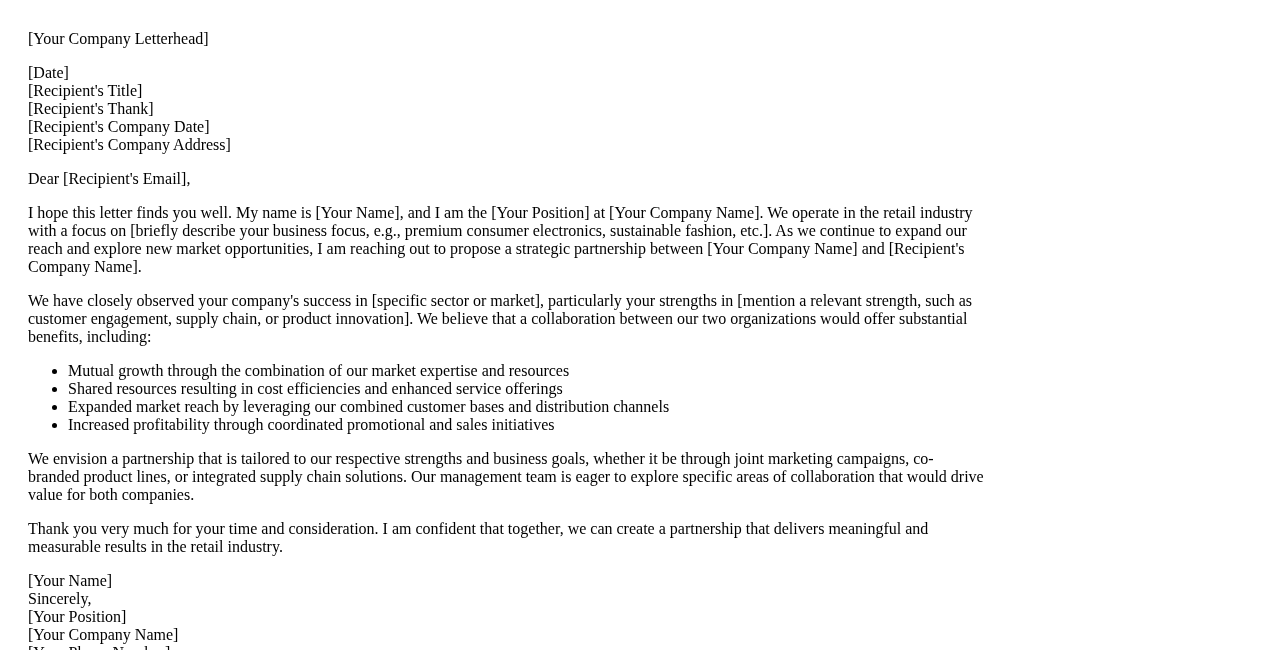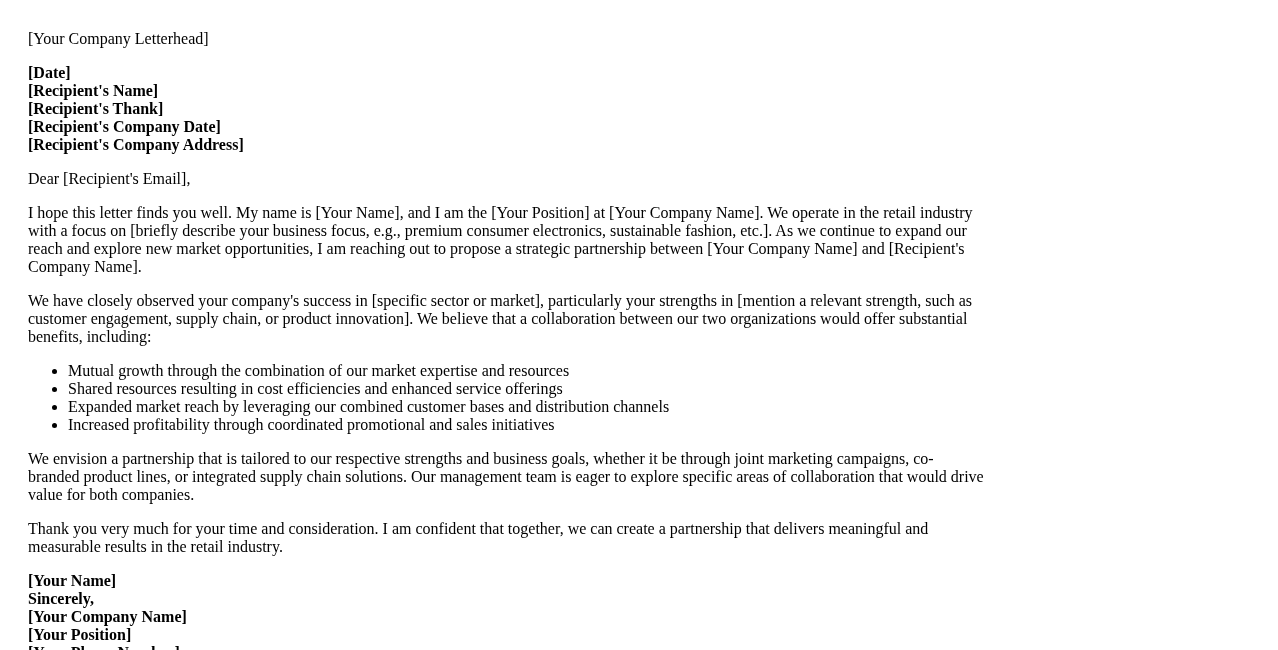--- a/index.html
+++ b/index.html
@@ -19,40 +19,39 @@
     font-size: 16px;
     line-height: 18px;
     padding: 30px 28px 0 28px;
   }
   .page p,
   .page .block {
     margin: 0 0 16px 0;
   }
   .line {
     white-space: pre;
-    font-weight: bold;
   }
   ul.benefits {
     margin: 0 0 16px 0;
     padding: 0 0 0 40px;
   }
   ul.benefits li {
     list-style-type: disc;
   }
 </style>
 </head>
 <body>
 
 <div class="page">
 
   <p>[Your Company Letterhead]</p>
 
   <div class="block">
     <div class="line">[Date]</div>
-    <div class="line">[Recipient's Name]</div>
+    <div class="line">[Recipient's Title]</div>
     <div class="line">[Recipient's Thank]</div>
     <div class="line">[Recipient's Company Date]</div>
     <div class="line">[Recipient's Company Address]</div>
   </div>
 
   <p>Dear [Recipient's Email],</p>
 
   <p>I hope this letter finds you well. My name is [Your Name], and I am the [Your Position] at [Your Company Name]. We operate in the retail industry with a focus on [briefly describe your business focus, e.g., premium consumer electronics, sustainable fashion, etc.]. As we continue to expand our reach and explore new market opportunities, I am reaching out to propose a strategic partnership between [Your Company Name] and [Recipient's Company Name].</p>
 
   <p>We have closely observed your company's success in [specific sector or market], particularly your strengths in [mention a relevant strength, such as customer engagement, supply chain, or product innovation]. We believe that a collaboration between our two organizations would offer substantial benefits, including:</p>
@@ -65,18 +64,18 @@
   </ul>
 
   <p>We envision a partnership that is tailored to our respective strengths and business goals, whether it be through joint marketing campaigns, co-branded product lines, or integrated supply chain solutions. Our management team is eager to explore specific areas of collaboration that would drive value for both companies.</p>
 
 
   <p>Thank you very much for your time and consideration. I am confident that together, we can create a partnership that delivers meaningful and measurable results in the retail industry.</p>
 
   <div class="block">
     <div class="line">[Your Name]</div>
     <div class="line">Sincerely,</div>
+    <div class="line">[Your Position]</div>
     <div class="line">[Your Company Name]</div>
-    <div class="line">[Your Position]</div>
     <div class="line">[Your Phone Number]</div>
   </div>
 
 </div>
 
 </body></html>

